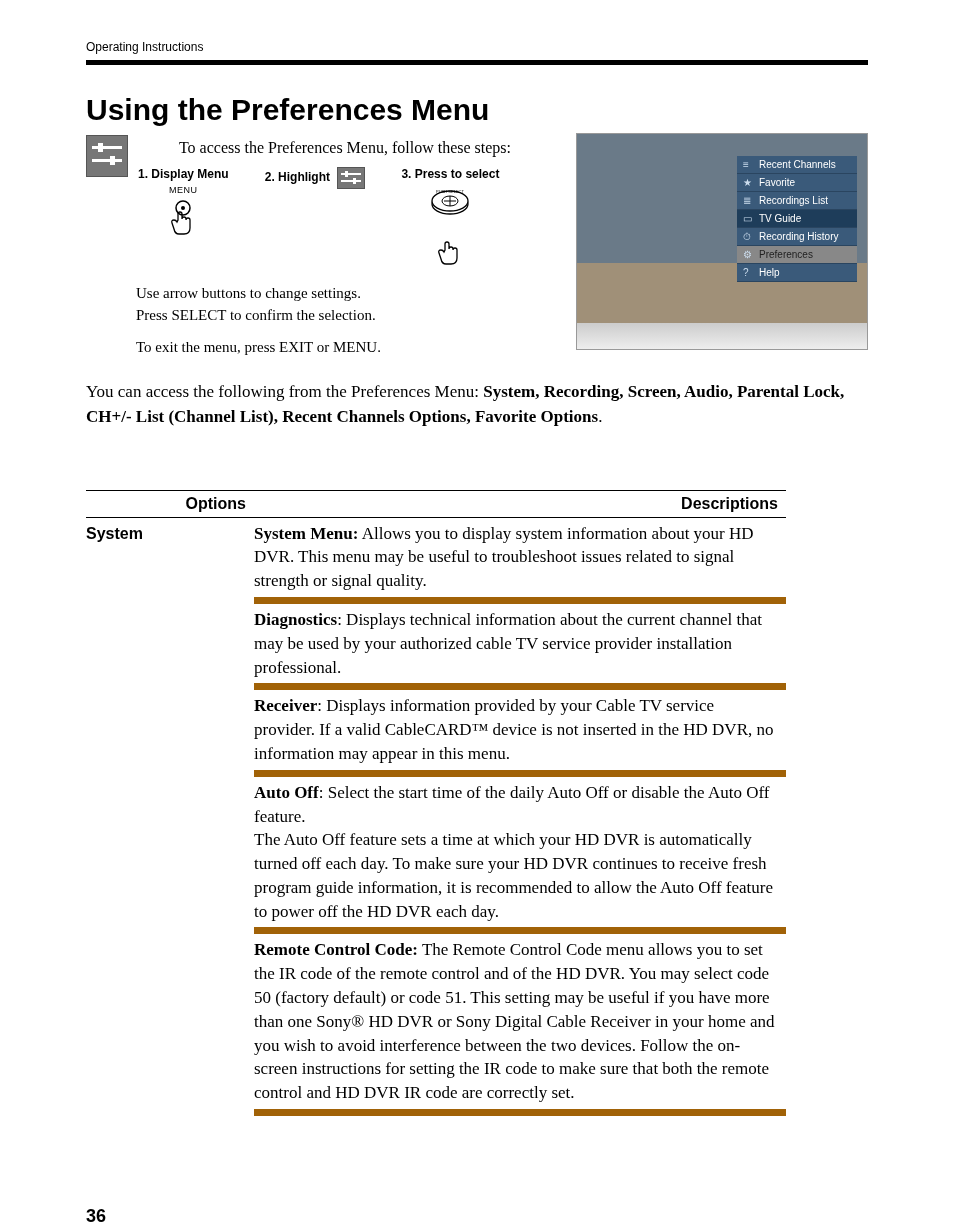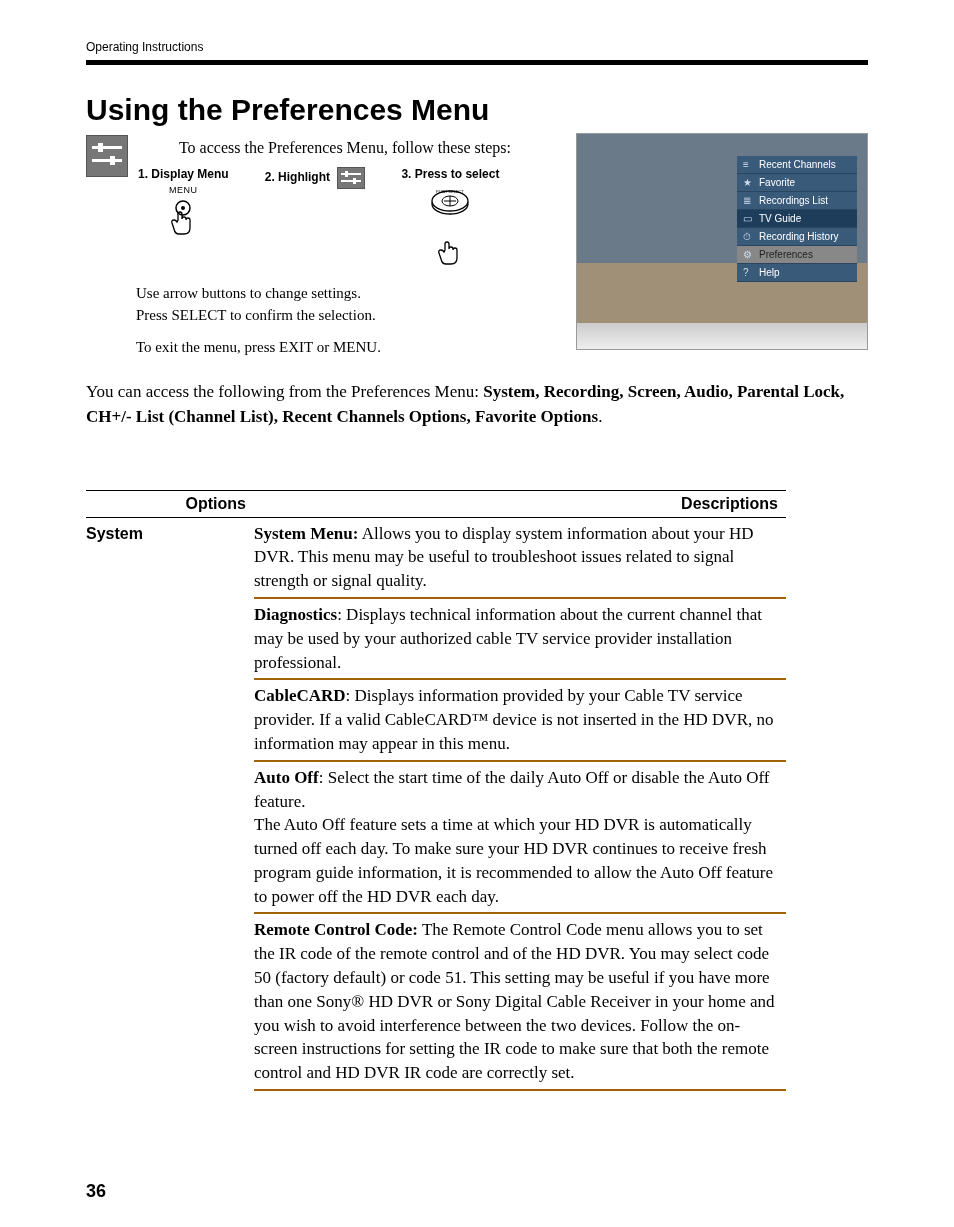--- a/index.html
+++ b/index.html
@@ -166,21 +166,21 @@
     border-bottom: 1px solid #000;
     font-family: Arial, Helvetica, sans-serif;
   }
   .row-name {
     font-family: Arial, Helvetica, sans-serif;
     font-weight: bold;
     font-style: normal;
     font-size: 16px;
   }
   .desc-cell {
-    border-bottom: 2px solid #a16207;
+    border-bottom: 7px solid #a16207;
     margin-left: 35px;
   }
   .left-col {
     width: 160px;
   }
   .page-number {
     font-family: Arial, Helvetica, sans-serif;
     font-weight: bold;
     font-size: 18px;
     margin-top: 90px;
@@ -319,21 +319,21 @@
         <b>System Menu:</b><span> Allows you to display system information about your HD DVR.  This menu may be useful to troubleshoot issues related to signal strength or signal quality.</span>
       </td>
     </tr>
     <tr>
       <td class="desc-cell">
         <b>Diagnostics</b><span>: Displays technical information about the current channel that may be used by your authorized cable TV service provider installation professional.</span>
       </td>
     </tr>
     <tr>
       <td class="desc-cell">
-        <b>CableCARD</b><span>: Displays information provided by your Cable TV service provider.  If a valid CableCARD™ device is not inserted in the HD DVR, no information may appear in this menu.</span>
+        <b>Receiver</b><span>: Displays information provided by your Cable TV service provider.  If a valid CableCARD™ device is not inserted in the HD DVR, no information may appear in this menu.</span>
       </td>
     </tr>
     <tr>
       <td class="desc-cell">
         <b>Auto Off</b><span>: Select the start time of the daily Auto Off or disable the Auto Off feature.</span>
         <br>
         <span>The Auto Off feature sets a time at which your HD DVR is automatically turned off each day.  To make sure your HD DVR continues to receive fresh program guide information, it is recommended to allow the Auto Off feature to power off the HD DVR each day.</span>
       </td>
     </tr>
     <tr>

